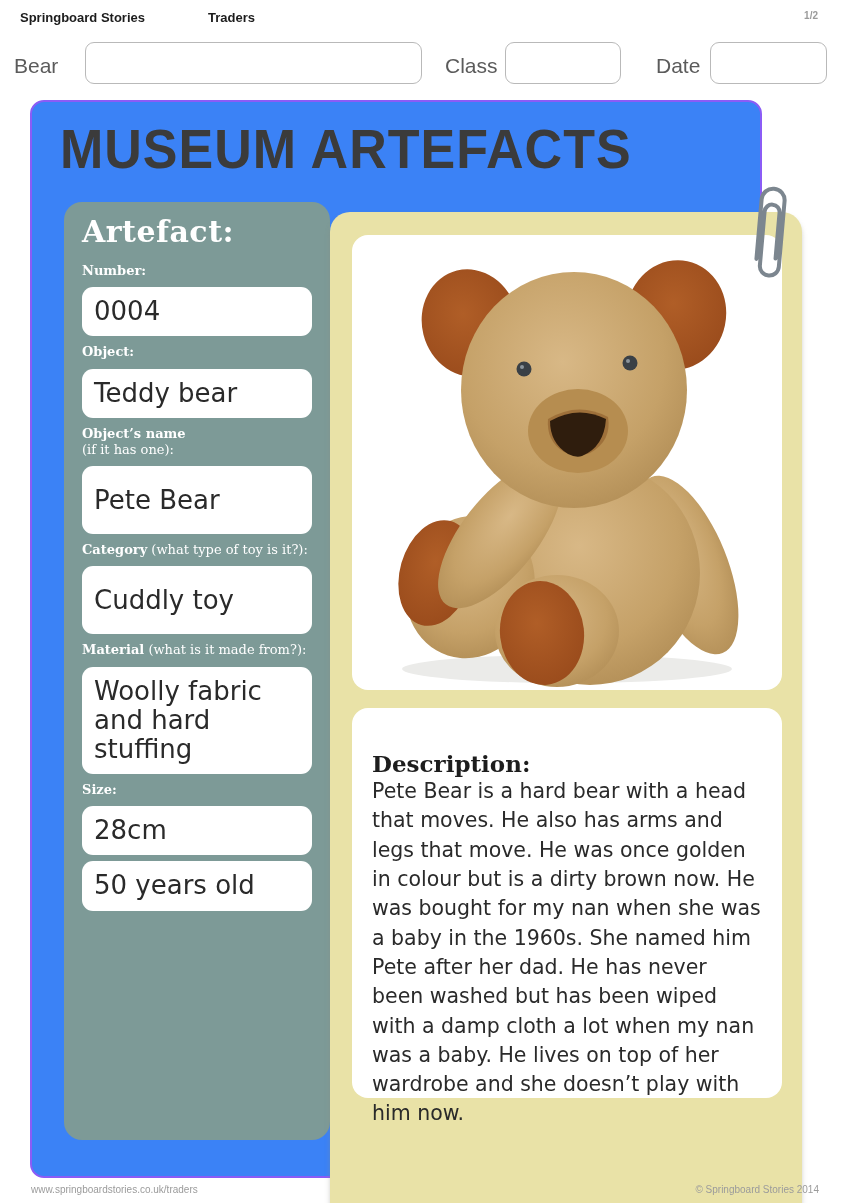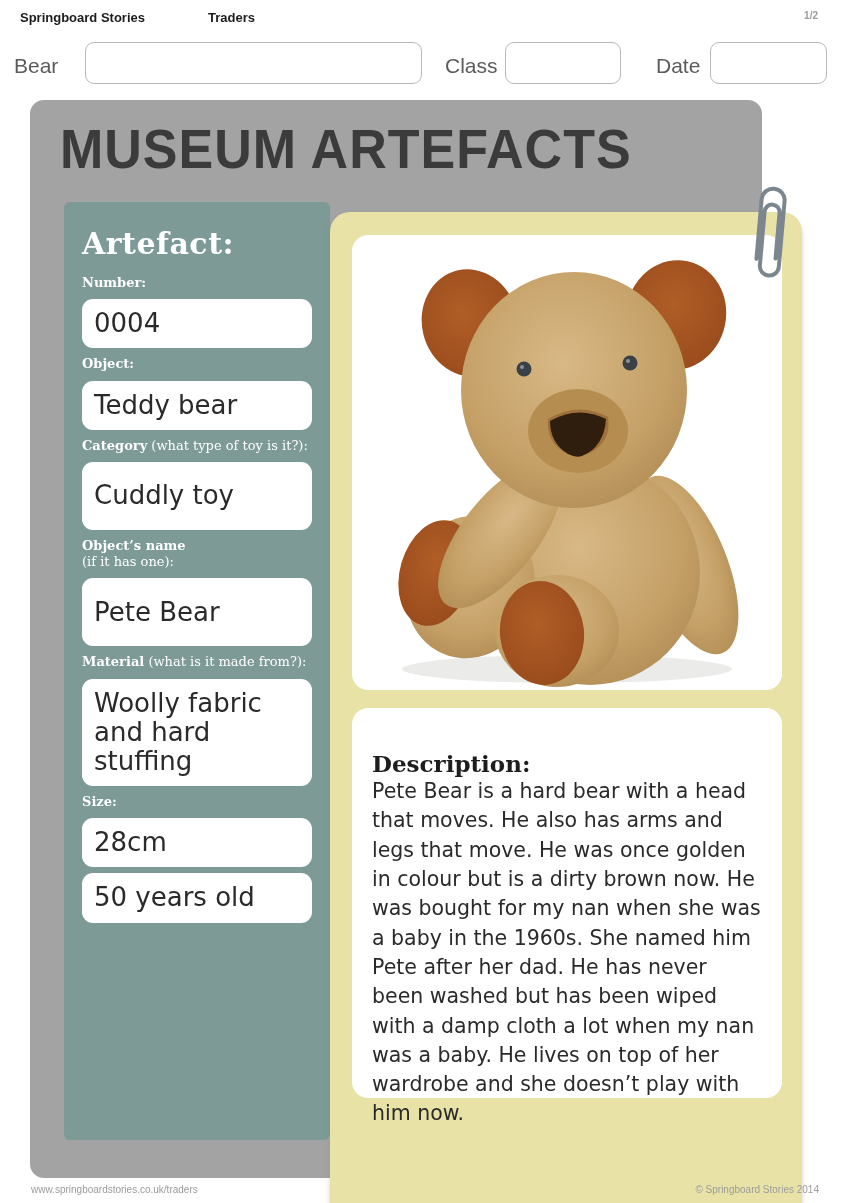--- a/index.html
+++ b/index.html
@@ -29,36 +29,36 @@
     border: 1.5px solid #b9b9b9; border-radius: 9px; background: #fff;
     font-size: 20px; color: #333; padding: 8px 10px;
   }
   .box-name  { left: 85px;  width: 337px; }
   .box-class { left: 505px; width: 116px; }
   .box-date  { left: 710px; width: 117px; }
 
   
   .page-panel {
     position: absolute; left: 30px; top: 100px; width: 732px; height: 1078px;
-    background: #a3a3a3; border: 2px solid #a3a3a3; border-radius: 14px;
+    background: #3b82f6; border: 2px solid #8b5cf6; border-radius: 14px;
   }
 
   .main-title {
     position: absolute; left: 28px; top: 14px;
     font-family: "Liberation Sans", sans-serif;
     font-size: 52px; font-weight: 800; letter-spacing: 1px;
     color: #3b3b3b; transform: scaleY(1.08); transform-origin: left top;
     white-space: nowrap;
   }
 
   
   .sidebar {
     position: absolute; left: 32px; top: 100px; width: 266px; height: 938px;
-    background: #7d9a97; border-radius: 6px;
-    padding: 24px 18px; color: #ffffff;
+    background: #7d9a97; border-radius: 18px;
+    padding: 12px 18px; color: #ffffff;
   }
   .sidebar-title {
     font-family: "DejaVu Serif", serif; font-weight: bold;
     font-size: 30px; margin-bottom: 14px; letter-spacing: 0.5px;
   }
   .field { margin-bottom: 6px; }
   .field-label-line {
     font-family: "DejaVu Serif", serif; font-size: 13px; line-height: 1.25;
     margin: 8px 0 8px 0;
   }
@@ -147,34 +147,34 @@
       <div class="value-box">0004</div>
     </div>
 
     <div class="field">
       <div class="field-label-line">
         <span class="lab">Object:</span>
       </div>
       <div class="value-box">Teddy bear</div>
     </div>
 
+    <div class="field block-sub">
+      <div class="field-label-line">
+        <span class="lab">Object’s name</span>
+        <span class="sub">(if it has one):</span>
+      </div>
+      <div class="value-box tall">Pete Bear</div>
+    </div>
+
     <div class="field">
       <div class="field-label-line">
         <span class="lab">Category</span>
         <span class="sub">(what type of toy is it?):</span>
       </div>
       <div class="value-box tall">Cuddly toy</div>
-    </div>
-
-    <div class="field block-sub">
-      <div class="field-label-line">
-        <span class="lab">Object’s name</span>
-        <span class="sub">(if it has one):</span>
-      </div>
-      <div class="value-box tall">Pete Bear</div>
     </div>
 
     <div class="field">
       <div class="field-label-line">
         <span class="lab">Material</span>
         <span class="sub">(what is it made from?):</span>
       </div>
       <div class="value-box">Woolly fabric and hard stuffing</div>
     </div>
 

